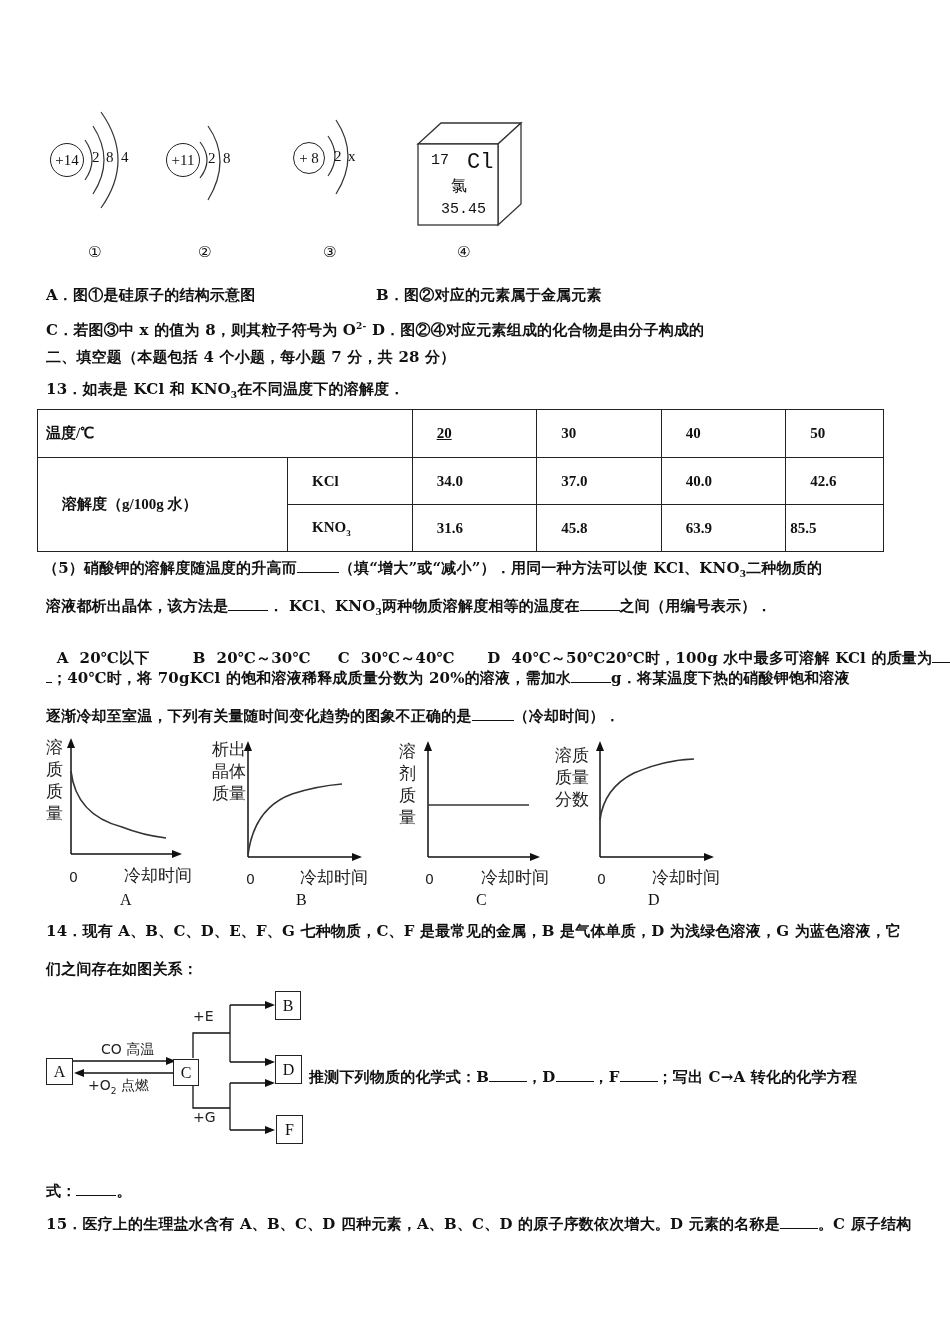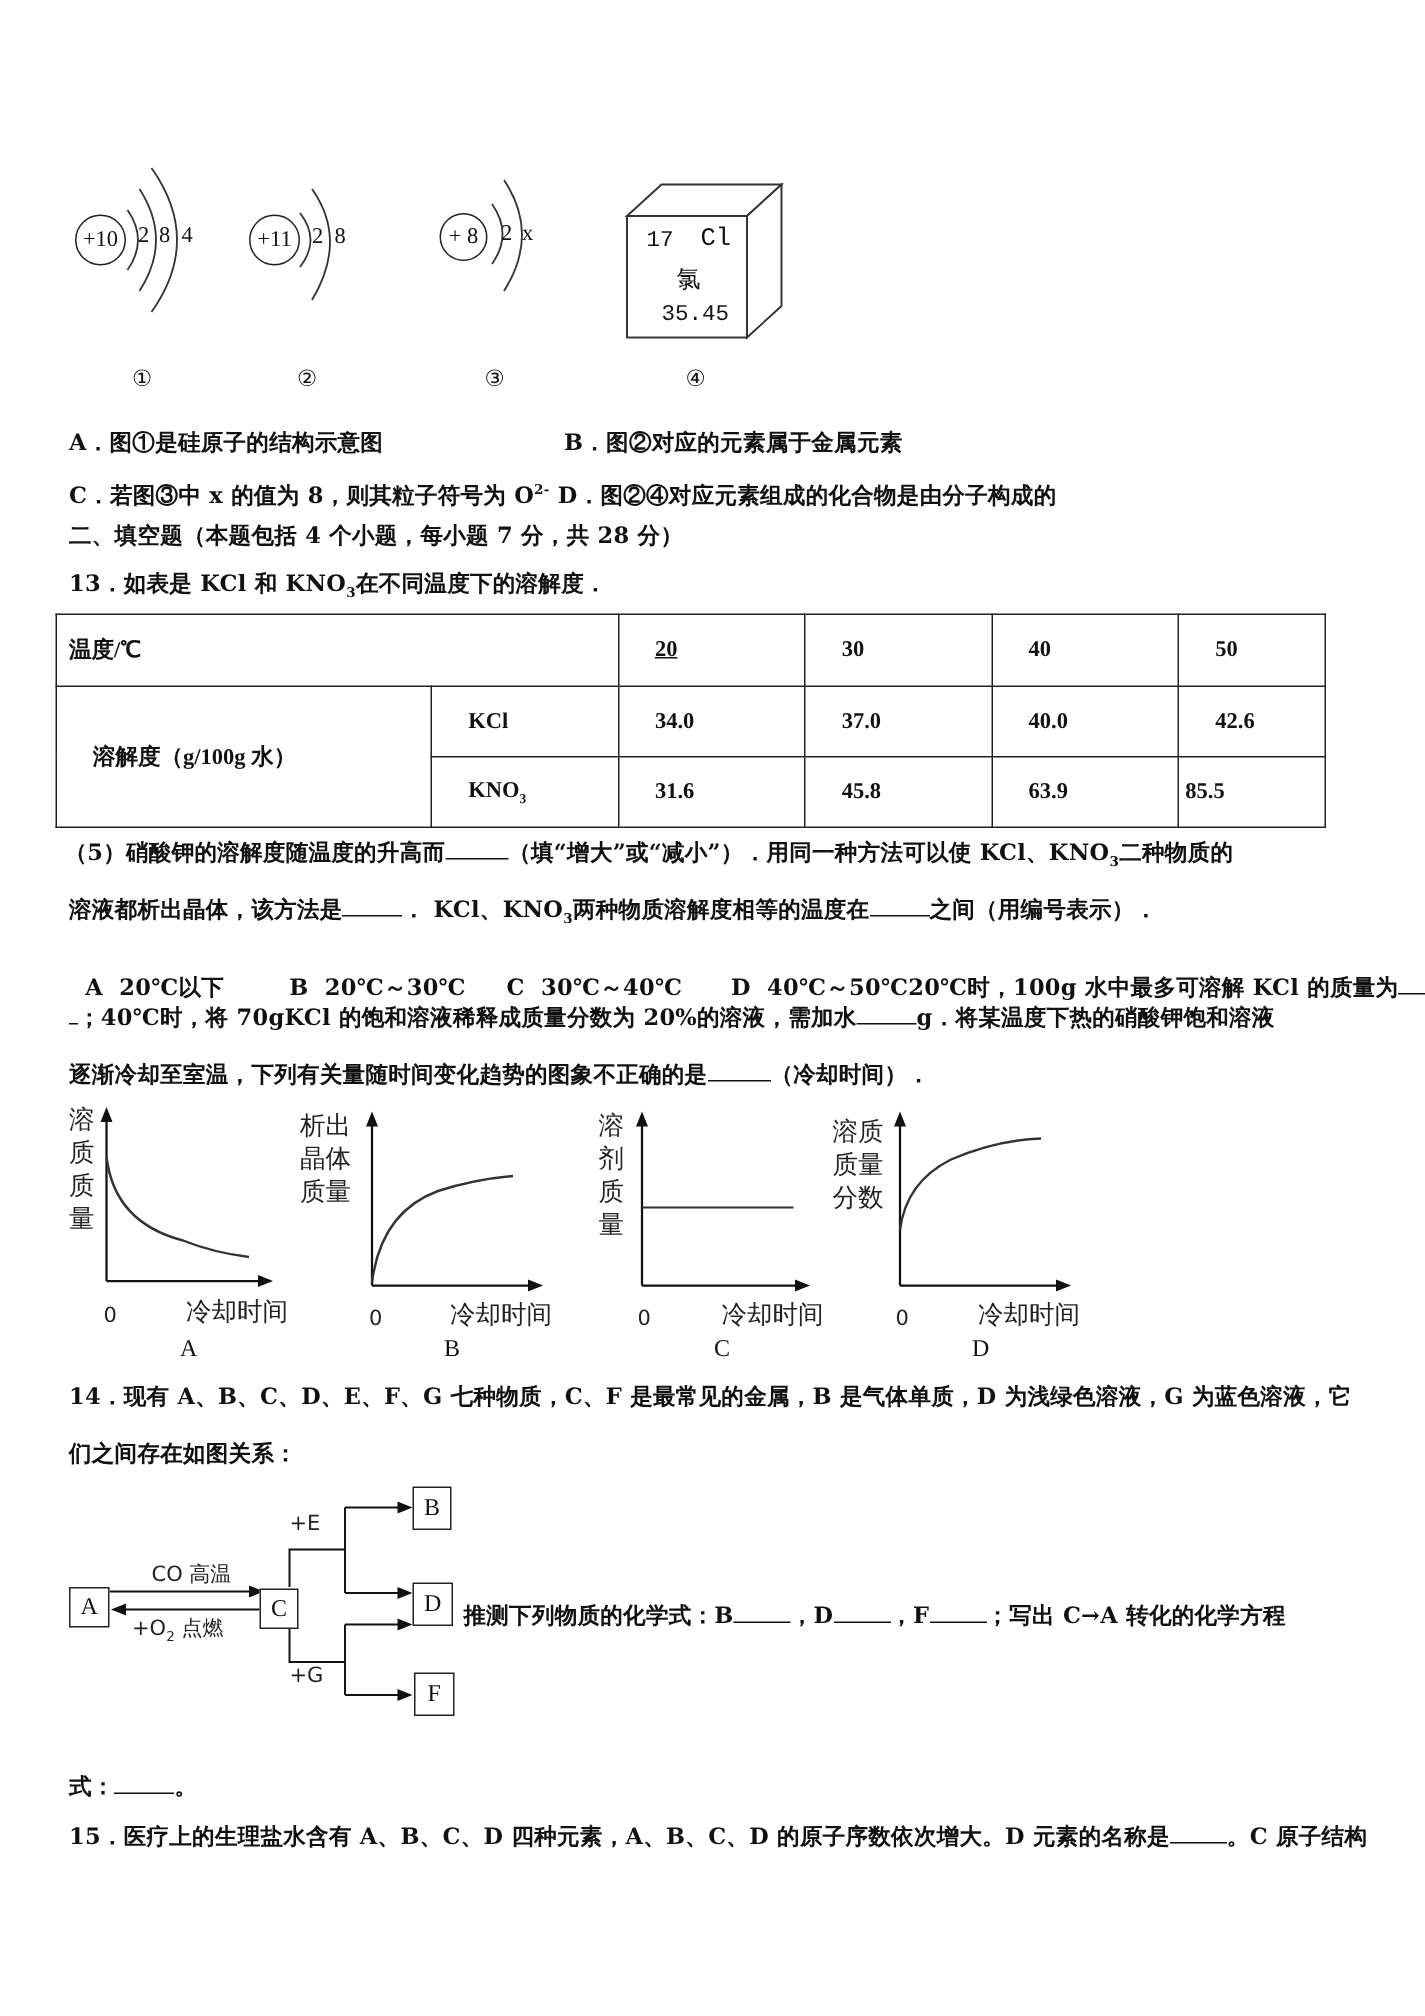--- a/index.html
+++ b/index.html
@@ -26,21 +26,21 @@
 
   .chart-label { position: absolute; font-family: "DejaVu Sans", sans-serif; font-size: 17px; line-height: 22px; color: #222; }
   .chart-cap { position: absolute; font-family: "Liberation Serif", serif; font-size: 16px; }
   .box { position: absolute; border: 1.3px solid #222; background: #fff; font-family: "Liberation Serif", serif; font-size: 16px; display: flex; align-items: center; justify-content: center; }
   .rlabel { position: absolute; font-family: "DejaVu Sans", sans-serif; font-size: 14px; color: #222; white-space: nowrap; }
 </style>
 </head>
 <body>
 
 <div>
-  <div class="nucleus" style="left:50px;top:143px;width:32px;height:32px;">+10</div>
+  <div class="nucleus" style="left:50px;top:143px;width:32px;height:32px;">+14</div>
   <svg class="abs" style="left:75px;top:100px;" width="70" height="120">
     <path d="M10,40 Q24,60 10,80" fill="none" stroke="#333" stroke-width="1.2"></path>
     <path d="M18,26 Q40,60 18,94" fill="none" stroke="#333" stroke-width="1.2"></path>
     <path d="M26,12 Q60,60 26,108" fill="none" stroke="#333" stroke-width="1.2"></path>
   </svg>
   <span class="shell-num" style="left:92px;top:149px;">2</span>
   <span class="shell-num" style="left:106px;top:149px;">8</span>
   <span class="shell-num" style="left:121px;top:149px;">4</span>
   <span class="circ-num" style="left:88px;top:243px;">①</span>
 </div>
@@ -67,21 +67,21 @@
   <span class="circ-num" style="left:323px;top:243px;">③</span>
 </div>
 
 <div>
   <svg class="abs" style="left:415px;top:120px;" width="110" height="110">
     <polygon points="3,24 26,3 106,3 83,24" fill="#fff" stroke="#333" stroke-width="1.3"></polygon>
     <polygon points="83,24 106,3 106,84 83,105" fill="#fff" stroke="#333" stroke-width="1.3"></polygon>
     <rect x="3" y="24" width="80" height="81" fill="#fff" stroke="#333" stroke-width="1.3"></rect>
   </svg>
   <span class="abs serif" style="left:431px;top:152px;font-size:15px;">17</span>
-  <span class="abs serif" style="left:467px;top:150px;font-size:17px;">Cl</span>
+  <span class="abs serif" style="left:467px;top:150px;font-size:22px;">Cl</span>
   <span class="abs sans" style="left:451px;top:176px;font-size:16px;">氯</span>
   <span class="abs serif" style="left:441px;top:201px;font-size:15px;">35.45</span>
   <span class="circ-num" style="left:457px;top:243px;">④</span>
 </div>
 
 <div class="line" style="top:286px;">A．图①是硅原子的结构示意图</div>
 <div class="line" style="top:286px;left:376px;">B．图②对应的元素属于金属元素</div>
 <div class="line" style="top:321px;">
   <span>C．若图③中 x 的值为 8，则其粒子符号为 O</span><sup>2-</sup><span> D．图②④对应元素组成的化合物是由分子构成的</span>
 </div>
@@ -147,21 +147,21 @@
     <line x1="9" y1="119" x2="112" y2="119" stroke="#111" stroke-width="1.5"></line>
     <polygon points="120,119 110,115 110,123" fill="#111"></polygon>
     <path d="M9,36 Q14,80 60,92 Q80,100 104,103" fill="none" stroke="#333" stroke-width="1.6"></path>
   </svg>
   <span class="chart-label" style="left:69px;top:866px;font-size:14px;">0</span>
   <span class="chart-label" style="left:124px;top:864px;">冷却时间</span>
   <span class="chart-cap" style="left:120px;top:891px;">A</span>
 </div>
 
 <div>
-  <div class="chart-label" style="left:200px;top:740px;width:40px;">
+  <div class="chart-label" style="left:212px;top:740px;width:40px;font-family:Liberation Mono, monospace;">
     <div>析出</div>
     <div>晶体</div>
     <div>质量</div>
   </div>
   <svg class="abs" style="left:242px;top:738px;" width="125" height="125">
     <line x1="6" y1="119" x2="6" y2="10" stroke="#111" stroke-width="1.5"></line>
     <polygon points="6,3 2,13 10,13" fill="#111"></polygon>
     <line x1="6" y1="119" x2="112" y2="119" stroke="#111" stroke-width="1.5"></line>
     <polygon points="120,119 110,115 110,123" fill="#111"></polygon>
     <path d="M6,117 Q12,70 50,56 Q75,48 100,46" fill="none" stroke="#333" stroke-width="1.6"></path>

